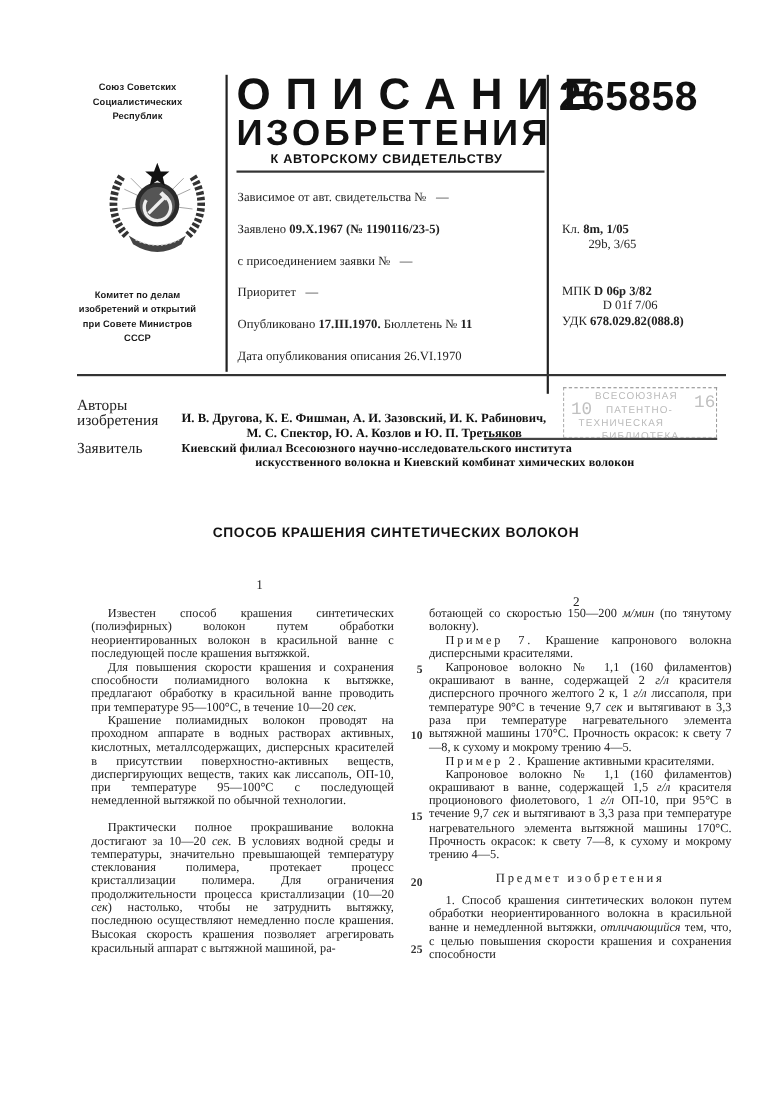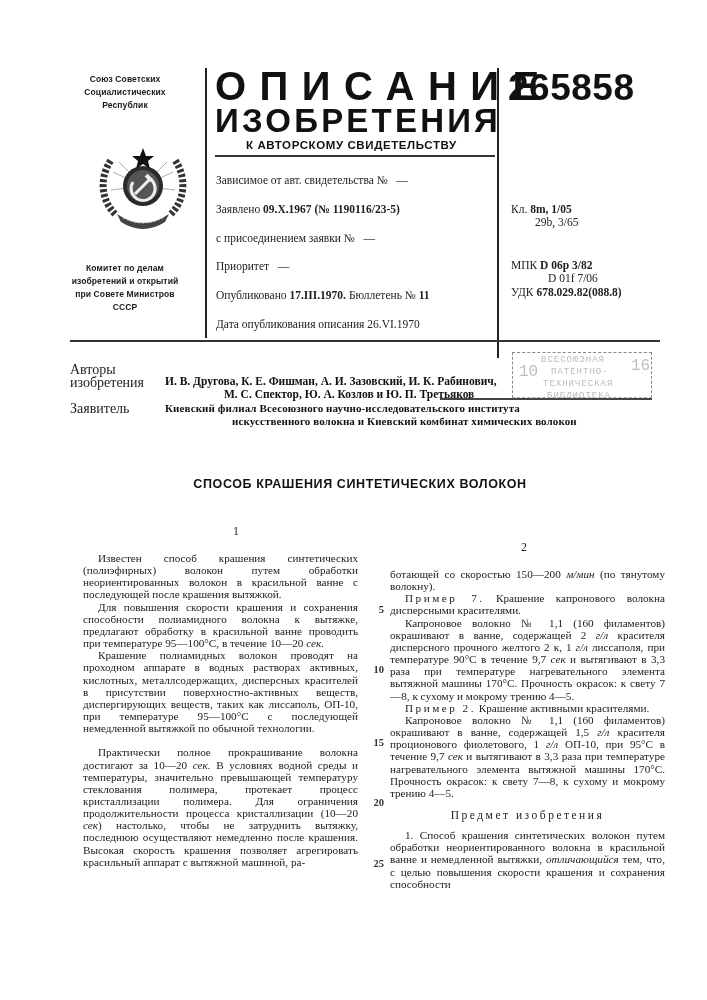--- a/index.html
+++ b/index.html
@@ -27,21 +27,21 @@
 
   .cls { font-size: 11.5px; color: #222; white-space: nowrap; }
 
   .hr-full { left: 70px; top: 340px; width: 490px; height: 1.5px; background: #333; }
 
   .field-label { left: 70px; font-size: 14px; color: #222; line-height: 13px; }
   .authors { font-weight: bold; font-size: 11.5px; color: #111; white-space: nowrap; }
   .applicant { font-size: 11px; color: #111; font-weight: bold; letter-spacing: 0.1px; white-space: nowrap; }
 
   .stamp { left: 512px; top: 352px; width: 140px; height: 46px; border-top: 1px dashed #888; border-left: 1px dashed #888; border-right: 1px dashed #888; border-bottom: 1px dashed #aaa; }
-  .stamp-text { position: absolute; font-family: Liberation Mono, monospace; font-size: 9px; color: #bbb; letter-spacing: 1px; white-space: nowrap; }
+  .stamp-text { position: absolute; font-family: Liberation Sans, sans-serif; font-size: 9px; color: #bbb; letter-spacing: 1px; white-space: nowrap; }
   .stamp-num { position: absolute; font-family: "Liberation Mono", "DejaVu Sans Mono", monospace; font-size: 16px; color: #c0c0c0; }
   .stamp-rule { left: 440px; top: 398px; width: 212px; height: 1.5px; background: #444; }
 
   .doc-title { left: 150px; top: 477px; width: 420px; text-align: center; font-family: "Liberation Sans", "DejaVu Sans", sans-serif; font-weight: bold; font-size: 12.5px; letter-spacing: 0.6px; color: #111; }
 
   .colnum { font-size: 12px; color: #222; }
 
   .col { width: 275px; font-size: 11.2px; line-height: 12.15px; color: #222; text-align: justify; }
   .col p { text-indent: 15px; }
   .col p.gap { margin-top: 12px; }
@@ -159,21 +159,21 @@
 <div class="abs authors" style="left:165px; top:375px;">И. В. Другова, К. Е. Фишман, А. И. Зазовский, И. К. Рабинович,</div>
 <div class="abs authors" style="left:224px; top:388px;">М. С. Спектор, Ю. А. Козлов и Ю. П. Третьяков</div>
 
 <div class="abs field-label" style="top:402px;">Заявитель</div>
 <div class="abs applicant" style="left:165px; top:402px;">Киевский филиал Всесоюзного научно-исследовательского института</div>
 <div class="abs applicant" style="left:232px; top:415px;">искусственного волокна и Киевский комбинат химических волокон</div>
 
 <div class="abs stamp">
   <span class="stamp-text" style="left:28px; top:2px;">ВСЕСОЮЗНАЯ</span>
   <span class="stamp-text" style="left:38px; top:14px;">ПАТЕНТНО-</span>
-  <span class="stamp-text" style="left:30px; top:26px;">ТЕХНИЧЕСКАЯ</span>
+  <span class="stamp-text" style="left:13px; top:26px;">ТЕХНИЧЕСКАЯ</span>
   <span class="stamp-text" style="left:34px; top:38px;">БИБЛИОТЕКА</span>
   <span class="stamp-num" style="left:6px; top:10px;">10</span>
   <span class="stamp-num" style="left:118px; top:4px;">16</span>
 </div>
 <div class="abs stamp-rule"></div>
 
 <div class="abs doc-title">СПОСОБ КРАШЕНИЯ СИНТЕТИЧЕСКИХ ВОЛОКОН</div>
 
 <div class="abs colnum" style="left:233px; top:524px;">1</div>
 <div class="abs colnum" style="left:521px; top:540px;">2</div>
@@ -184,21 +184,21 @@
   <p>Крашение полиамидных волокон проводят на проходном аппарате в водных растворах активных, кислотных, металлсодержащих, дисперсных красителей в присутствии поверхностно-активных веществ, диспергирующих веществ, таких как лиссаполь, ОП-10, при температуре 95—100°C с последующей немедленной вытяжкой по обычной технологии.</p>
   <p class="gap"><span>Практически полное прокрашивание волокна достигают за 10—20</span> <i>сек.</i> <span>В условиях водной среды и температуры, значительно превышающей температуру стеклования полимера, протекает процесс кристаллизации полимера. Для ограничения продолжительности процесса кристаллизации (10—20</span> <i>сек</i><span>) настолько, чтобы не затруднить вытяжку, последнюю осуществляют немедленно после крашения. Высокая скорость крашения позволяет агрегировать красильный аппарат с вытяжной машиной, ра-</span></p>
 </div>
 
 <div class="abs linenum" style="top:604px;">5</div>
 <div class="abs linenum" style="top:664px;">10</div>
 <div class="abs linenum" style="top:737px;">15</div>
 <div class="abs linenum" style="top:797px;">20</div>
 <div class="abs linenum" style="top:858px;">25</div>
 
-<div class="abs col" style="left:390px; top:552px;margin-top:16px;">
+<div class="abs col" style="left:390px; top:552px;">
   <p style="text-indent:0"><span>ботающей со скоростью 150—200</span> <i>м/мин</i> <span>(по тянутому волокну).</span></p>
   <p><span class="spaced">Пример 7.</span> <span>Крашение капронового волокна дисперсными красителями.</span></p>
   <p><span>Капроновое волокно № 1,1 (160 филаментов) окрашивают в ванне, содержащей 2</span> <i>г/л</i> <span>красителя дисперсного прочного желтого 2 к, 1</span> <i>г/л</i> <span>лиссаполя, при температуре 90°C в течение 9,7</span> <i>сек</i> <span>и вытягивают в 3,3 раза при температуре нагревательного элемента вытяжной машины 170°C. Прочность окрасок: к свету 7—8, к сухому и мокрому трению 4—5.</span></p>
   <p><span class="spaced">Пример 2.</span> <span>Крашение активными красителями.</span></p>
   <p><span>Капроновое волокно № 1,1 (160 филаментов) окрашивают в ванне, содержащей 1,5</span> <i>г/л</i> <span>красителя проционового фиолетового, 1</span> <i>г/л</i> <span>ОП-10, при 95°C в течение 9,7</span> <i>сек</i> <span>и вытягивают в 3,3 раза при температуре нагревательного элемента вытяжной машины 170°C. Прочность окрасок: к свету 7—8, к сухому и мокрому трению 4—5.</span></p>
   <div style="text-align:center; letter-spacing:2.5px; margin:10px 0 8px 0; font-size:11.5px;">Предмет изобретения</div>
   <p><span>1. Способ крашения синтетических волокон путем обработки неориентированного волокна в красильной ванне и немедленной вытяжки,</span> <i>отличающийся</i> <span>тем, что, с целью повышения скорости крашения и сохранения способности</span></p>
 </div>
 
 </body></html>

